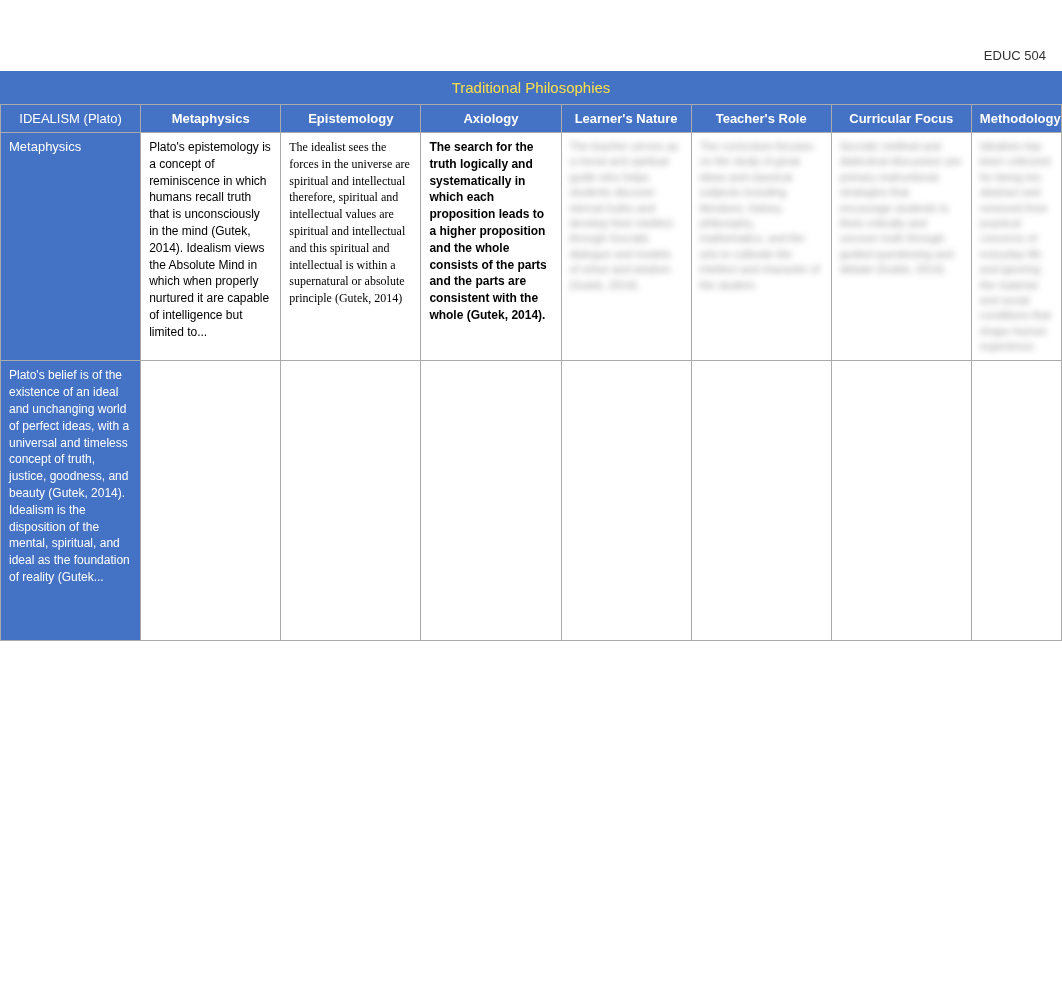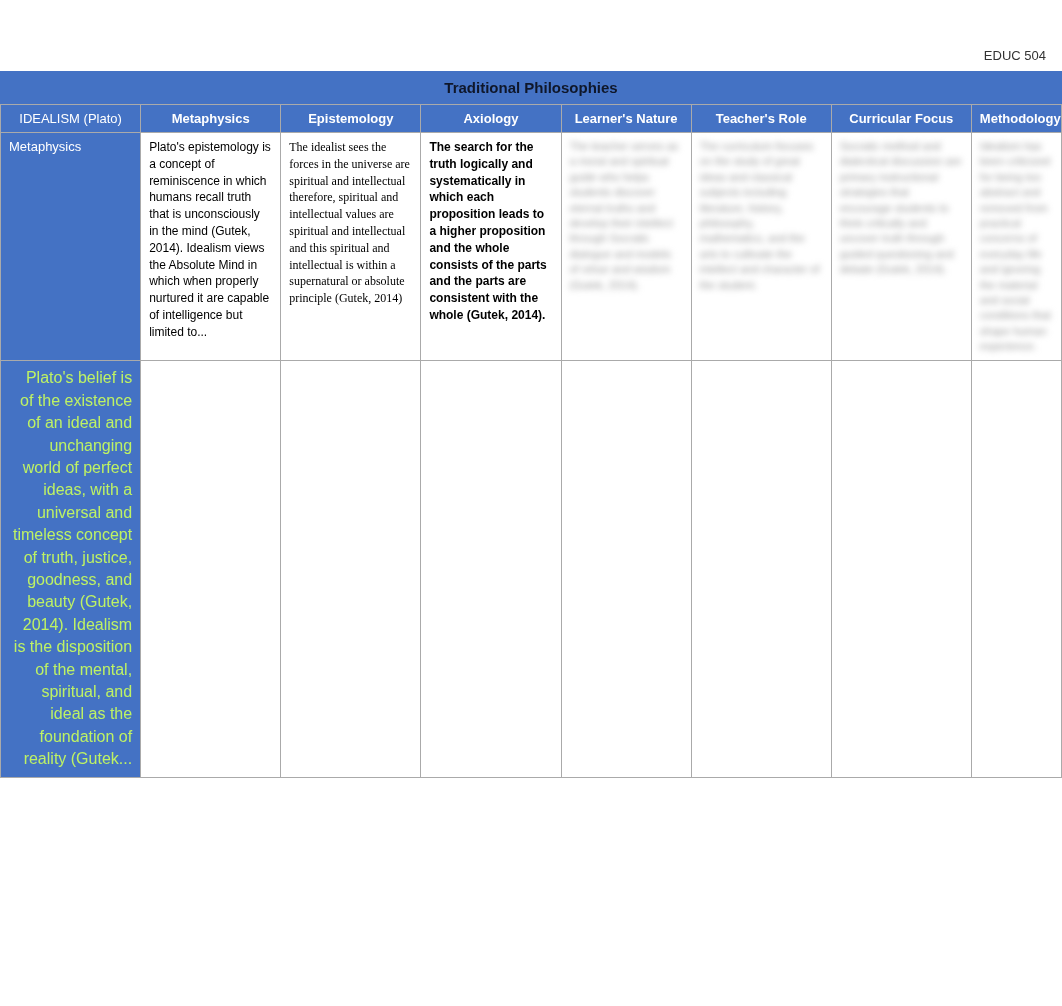--- a/index.html
+++ b/index.html
@@ -20,25 +20,25 @@
       padding: 8px 16px;
       background: #fff;
     }
     .course-code {
       font-size: 13px;
       color: #333;
       margin-top: 40px;
     }
     .page-title-bar {
       background: #4472c4;
-      color: #0f172a;
+      color: #fde047;
       text-align: center;
       padding: 8px 0;
       font-size: 15px;
-      font-weight: bold;
+      font-weight: normal;
     }
     .table-container {
       padding: 0;
       background: #fff;
     }
     table {
       width: 100%;
       border-collapse: collapse;
       table-layout: fixed;
     }
@@ -123,21 +123,21 @@
         </td>
         <td class="col-6">
           <div class="blurred-content">Socratic method and dialectical discussion are primary instructional strategies that encourage students to think critically and uncover truth through guided questioning and debate (Gutek, 2014).</div>
         </td>
         <td class="col-7">
           <div class="blurred-content">Idealism has been criticized for being too abstract and removed from practical concerns of everyday life and ignoring the material and social conditions that shape human experience.</div>
         </td>
       </tr>
       <tr style="height:280px;">
         <td class="row-header col-0">
-          <span style="font-size:16px;line-height:1.4;display:block;color:#bef264;text-align:right;">Plato's belief is of the existence of an ideal and unchanging world of perfect ideas, with a universal and timeless concept of truth, justice, goodness, and beauty (Gutek, 2014). Idealism is the disposition of the mental, spiritual, and ideal as the foundation of reality (Gutek...</span>
+          <span style="font-size:12px;line-height:1.4;display:block;color:#ffffff;">Plato's belief is of the existence of an ideal and unchanging world of perfect ideas, with a universal and timeless concept of truth, justice, goodness, and beauty (Gutek, 2014). Idealism is the disposition of the mental, spiritual, and ideal as the foundation of reality (Gutek...</span>
         </td>
         <td class="col-1"></td>
         <td class="col-2"></td>
         <td class="col-3"></td>
         <td class="col-4"></td>
         <td class="col-5"></td>
         <td class="col-6"></td>
         <td class="col-7"></td>
       </tr>
     </tbody>

